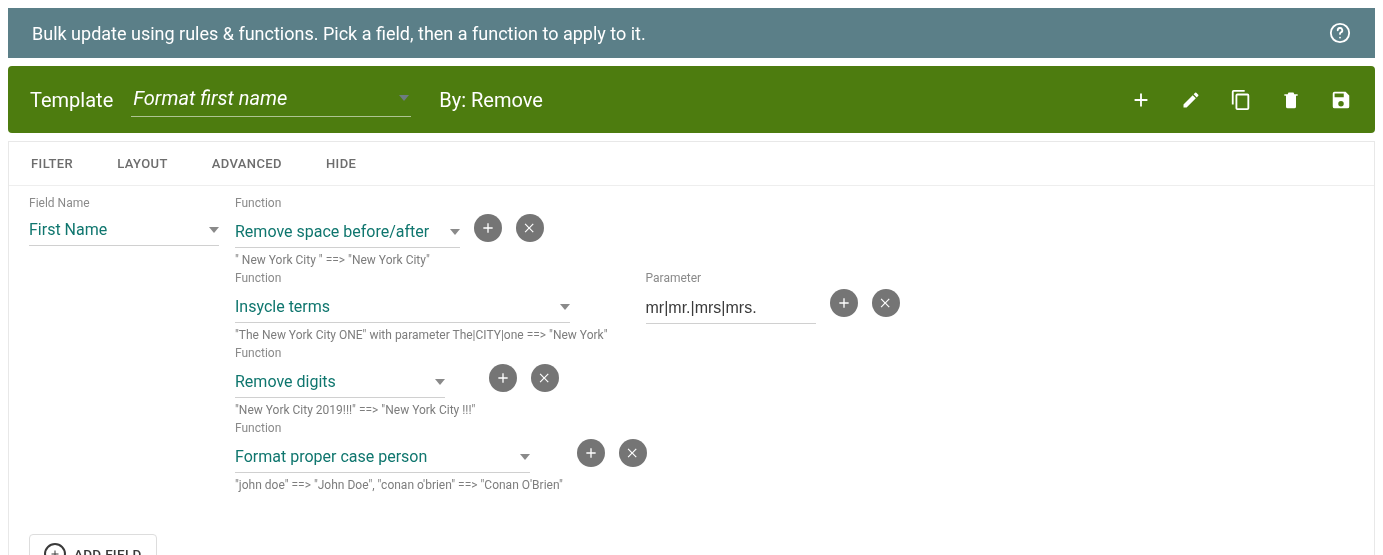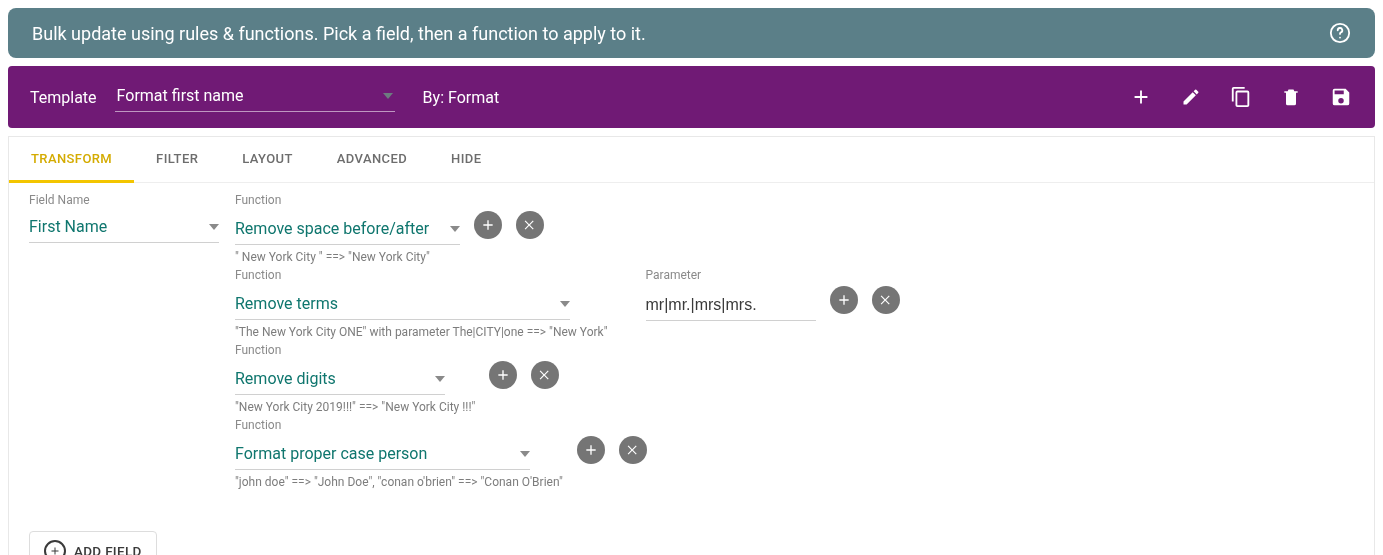--- a/index.html
+++ b/index.html
@@ -7,54 +7,54 @@
     font-family: -apple-system, BlinkMacSystemFont, "Segoe UI", Roboto, Helvetica, Arial, sans-serif;
     background: #fff;
     width: 1383px;
     color: #333;
   }
   .banner {
     background: #5b7f88;
     color: #fff;
     padding: 14px 24px;
     margin: 8px;
-    border-radius: 8px;
+    border-radius: 0;
     display: flex;
     align-items: center;
     justify-content: space-between;
     font-size: 18px;
     font-weight: 400;
   }
   .help-circle {
     width: 22px; height: 22px;
     display: flex; align-items: center; justify-content: center;
     cursor: pointer;
   }
   .toolbar {
-    background: #701a75;
+    background: #4d7c0f;
     margin: 0 8px 8px 8px;
     border-radius: 4px;
     padding: 16px 22px;
     display: flex;
     align-items: center;
     color: #fff;
-    font-size: 16px;
+    font-size: 20px;
     font-weight: 400;
   }
   .template-label { margin-right: 18px; }
   .template-select {
     display: flex;
     align-items: center;
     border-bottom: 1px solid rgba(255,255,255,0.55);
     padding: 4px 2px 6px 2px;
     min-width: 280px;
     margin-right: 28px;
     cursor: pointer;
   }
-  .template-select .value { flex: 1; color: #fff; }
+  .template-select .value { flex: 1; color: #fff; font-style: italic; }
   .caret-down {
     width: 0; height: 0;
     border-left: 5px solid transparent;
     border-right: 5px solid transparent;
     border-top: 6px solid #6d7c80;
   }
   .by-text { color: #fff; }
   .toolbar-spacer { flex: 1; }
   .toolbar-icons { display: flex; gap: 26px; align-items: center; }
   .toolbar-icon {
@@ -215,21 +215,21 @@
 </div>
 
 <div class="toolbar">
   <span class="template-label">Template</span>
 
   <div class="template-select">
     <span class="value">Format first name</span>
     <span class="caret-down"></span>
   </div>
 
-  <span class="by-text">By: Format</span>
+  <span class="by-text">By: Remove</span>
 
   <div class="toolbar-spacer"></div>
 
   <div class="toolbar-icons">
     <span class="toolbar-icon">
       <svg width="22" height="22" viewBox="0 0 24 24">
           <path d="M19 13H13V19H11V13H5V11H11V5H13V11H19V13Z"></path>
         </svg>
     </span>
     <span class="toolbar-icon">
@@ -251,21 +251,20 @@
       <svg width="22" height="22" viewBox="0 0 24 24">
           <path d="M17 3H5a2 2 0 0 0-2 2v14a2 2 0 0 0 2 2h14a2 2 0 0 0 2-2V7l-4-4zm-5 16a3 3 0 1 1 0-6 3 3 0 0 1 0 6zm3-10H5V5h10v4z"></path>
         </svg>
     </span>
   </div>
 </div>
 
 <div class="panel">
 
   <div class="tabs">
-    <div class="tab active">TRANSFORM</div>
     <div class="tab">FILTER</div>
     <div class="tab">LAYOUT</div>
     <div class="tab">ADVANCED</div>
     <div class="tab">HIDE</div>
   </div>
 
   <div class="content">
 
     <div class="col-field">
       <div class="field-label">Field Name</div>
@@ -297,21 +296,21 @@
                 <path d="M18.3 5.71 12 12l6.3 6.29-1.41 1.42L10.59 13.4 4.3 19.71 2.88 18.3 9.17 12 2.88 5.71 4.3 4.29l6.29 6.3 6.3-6.3z"></path>
               </svg>
           </div>
         </div>
       </div>
 
       <div class="function-row">
         <div class="function-block">
           <div class="field-label">Function</div>
           <div class="select s2">
-            <span class="value">Remove terms</span>
+            <span class="value">Insycle terms</span>
             <span class="caret-down"></span>
           </div>
           <div class="example">"The New York City ONE" with parameter The|CITY|one ==&gt; "New York"</div>
         </div>
         <div class="param-col" style="margin-top:0">
           <div class="field-label">Parameter</div>
           <input class="param-input" type="text" value="mr|mr.|mrs|mrs." style="">
         </div>
         <div class="row-actions">
           <div class="circ-btn">

